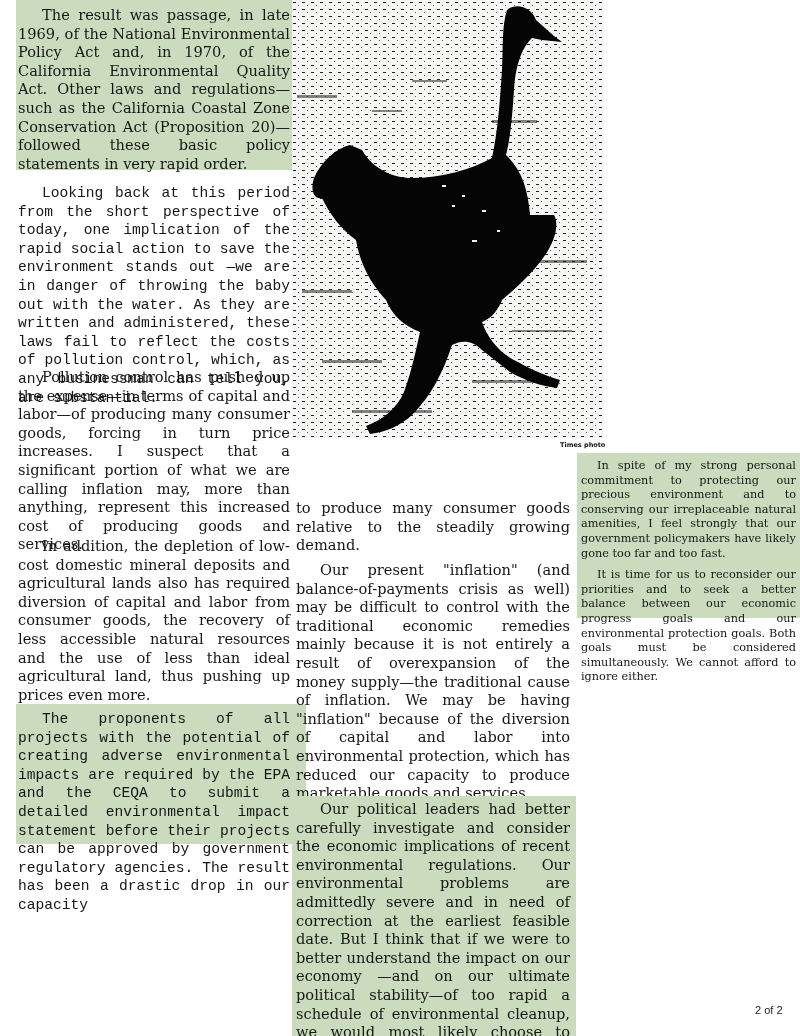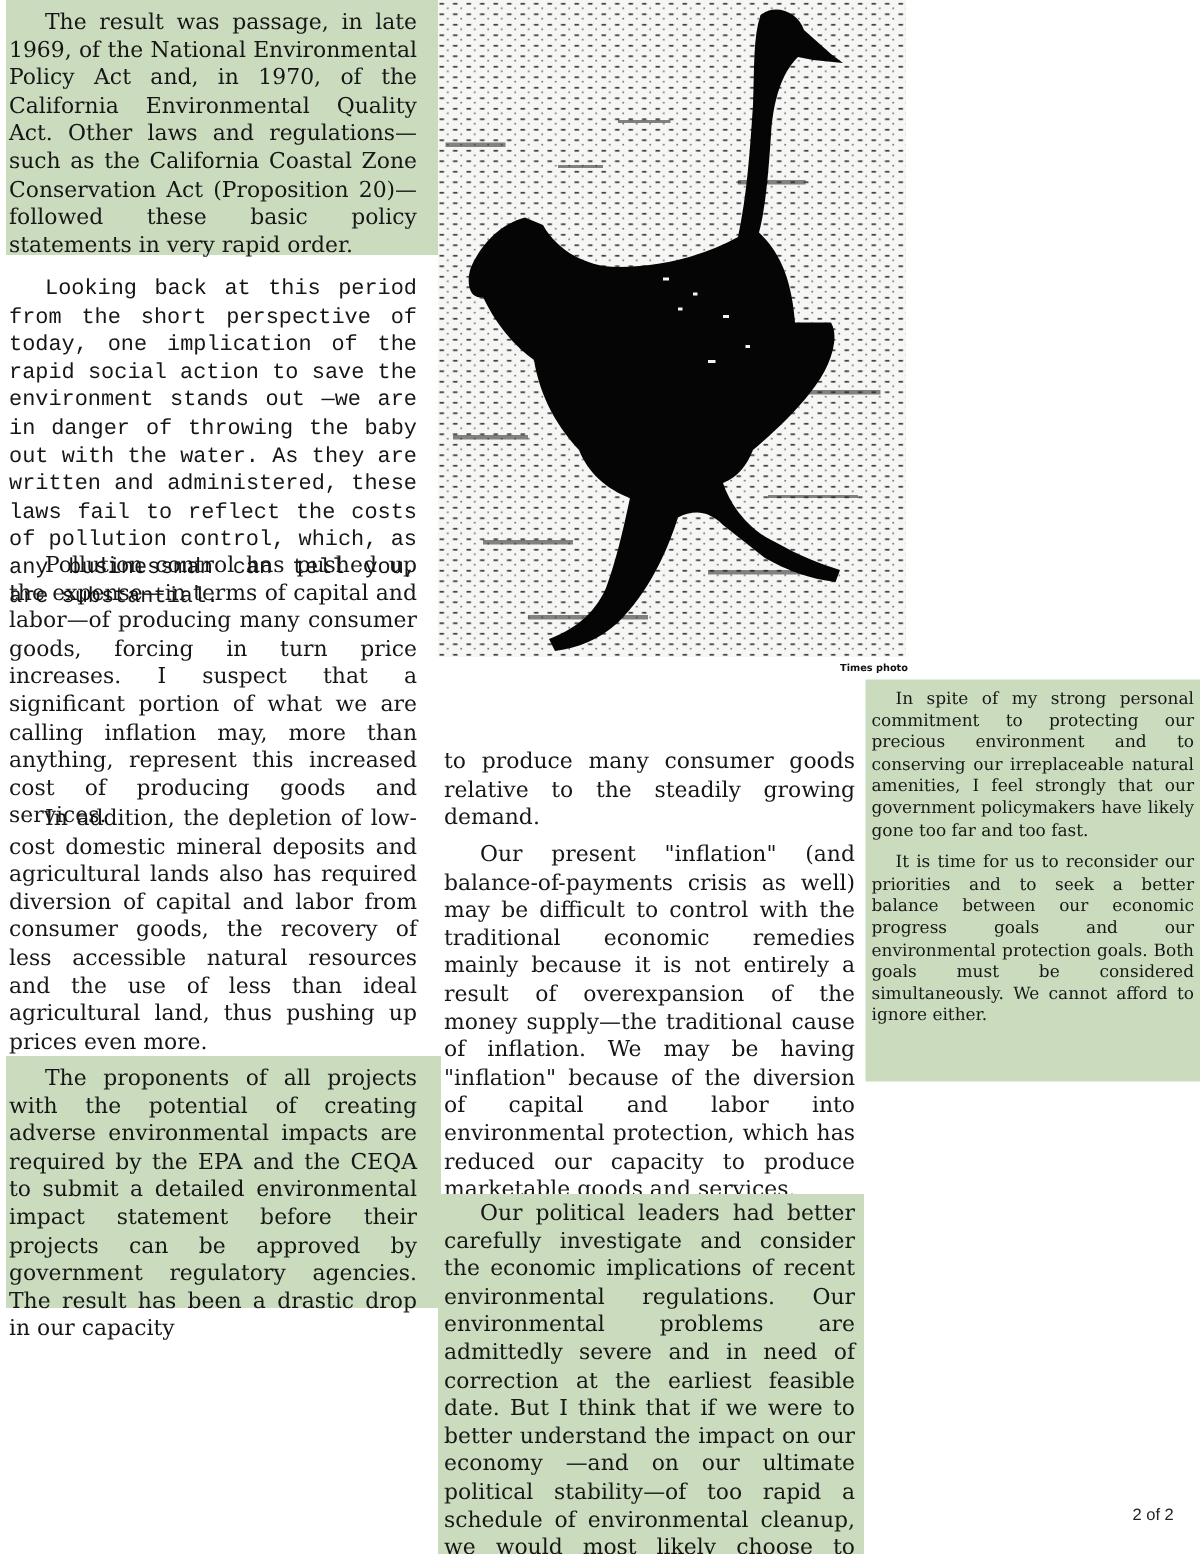--- a/index.html
+++ b/index.html
@@ -10,21 +10,21 @@
   }
   .block {
     position: absolute; box-sizing: border-box;
     text-align: justify; hyphens: none;
   }
   .block p {
     margin: 0 0 0 0; text-indent: 24px;
     white-space: pre-line; text-align: justify;
   }
   .green { background: #cbdcbe; }
-  .col1 { left: 4px; width: 290px; font-size: 14.6px; line-height: 18.6px; padding: 6px 16px 0 2px; }
+  .col1 { left: 16px; width: 290px; font-size: 14.6px; line-height: 18.6px; padding: 6px 16px 0 2px; }
   .col2 { left: 292px; width: 284px; font-size: 14.6px; line-height: 18.6px; padding: 4px 6px 0 4px; margin-top: 39px; }
   .col3 { left: 577px; width: 223px; font-size: 11.3px; line-height: 14.6px; padding: 6px 4px 4px 4px; }
   .col3 p { text-indent: 16px; }
   .col3 p + p { margin-top: 7px; }
 
   .photo {
     position: absolute; left: 292px; top: 0; width: 312px; height: 438px;
     background: #f4f4f2; overflow: hidden;
   }
   .photo svg { display: block; }
@@ -45,21 +45,21 @@
 </div>
 <div class="block col1" style="top:178px;font-family:Liberation Mono, monospace;">
   <p>Looking back at this period from the short perspective of today, one implication of the rapid social action to save the environment stands out —we are in danger of throwing the baby out with the water. As they are written and administered, these laws fail to reflect the costs of pollution control, which, as any businessman can tell you, are substantial.</p>
 </div>
 <div class="block col1" style="top:362px;">
   <p>Pollution control has pushed up the expense—in terms of capital and labor—of producing many consumer goods, forcing in turn price increases. I suspect that a significant portion of what we are calling inflation may, more than anything, represent this increased cost of producing goods and services.</p>
 </div>
 <div class="block col1" style="top:531px;">
   <p>In addition, the depletion of low-cost domestic mineral deposits and agricultural lands also has required diversion of capital and labor from consumer goods, the recovery of less accessible natural resources and the use of less than ideal agricultural land, thus pushing up prices even more.</p>
 </div>
-<div class="block col1 green" style="top:704px; height:168px;">
+<div class="block col1 green" style="top:704px; height:140px;font-family:Liberation Mono, monospace;">
   <p>The proponents of all projects with the potential of creating adverse environmental impacts are required by the EPA and the CEQA to submit a detailed environmental impact statement before their projects can be approved by government regulatory agencies. The result has been a drastic drop in our capacity</p>
 </div>
 
 <div class="photo">
   <svg width="312" height="438" viewBox="0 0 312 438">
     <defs>
       <pattern id="speck" width="9" height="7" patternUnits="userSpaceOnUse">
         <rect width="9" height="7" fill="#f6f6f4"></rect>
         <rect x="1" y="2" width="3" height="1" fill="#222"></rect>
         <rect x="6" y="5" width="1" height="1" fill="#555"></rect>
@@ -108,18 +108,18 @@
 <div class="block col2" style="top:456px;">
   <p style="text-indent:0">to produce many consumer goods relative to the steadily growing demand.</p>
 </div>
 <div class="block col2" style="top:518px;">
   <p>Our present "inflation" (and balance-of-payments crisis as well) may be difficult to control with the traditional economic remedies mainly because it is not entirely a result of overexpansion of the money supply—the traditional cause of inflation. We may be having "inflation" because of the diversion of capital and labor into environmental protection, which has reduced our capacity to produce marketable goods and services.</p>
 </div>
 <div class="block col2 green" style="top:757px; height:279px;">
   <p>Our political leaders had better carefully investigate and consider the economic implications of recent environmental regulations. Our environmental problems are admittedly severe and in need of correction at the earliest feasible date. But I think that if we were to better understand the impact on our economy —and on our ultimate political stability—of too rapid a schedule of environmental cleanup, we would most likely choose to lengthen the period over which we adjust our production and consumption processes.</p>
 </div>
 
-<div class="block col3 green" style="top:453px; height:268px;">
+<div class="block col3 green" style="top:453px; height:165px;">
   <p>In spite of my strong personal commitment to protecting our precious environment and to conserving our irreplaceable natural amenities, I feel strongly that our government policymakers have likely gone too far and too fast.</p>
   <p>It is time for us to reconsider our priorities and to seek a better balance between our economic progress goals and our environmental protection goals. Both goals must be considered simultaneously. We cannot afford to ignore either.</p>
 </div>
 
 <div class="page-num">2 of 2</div>
 
 </body></html>

